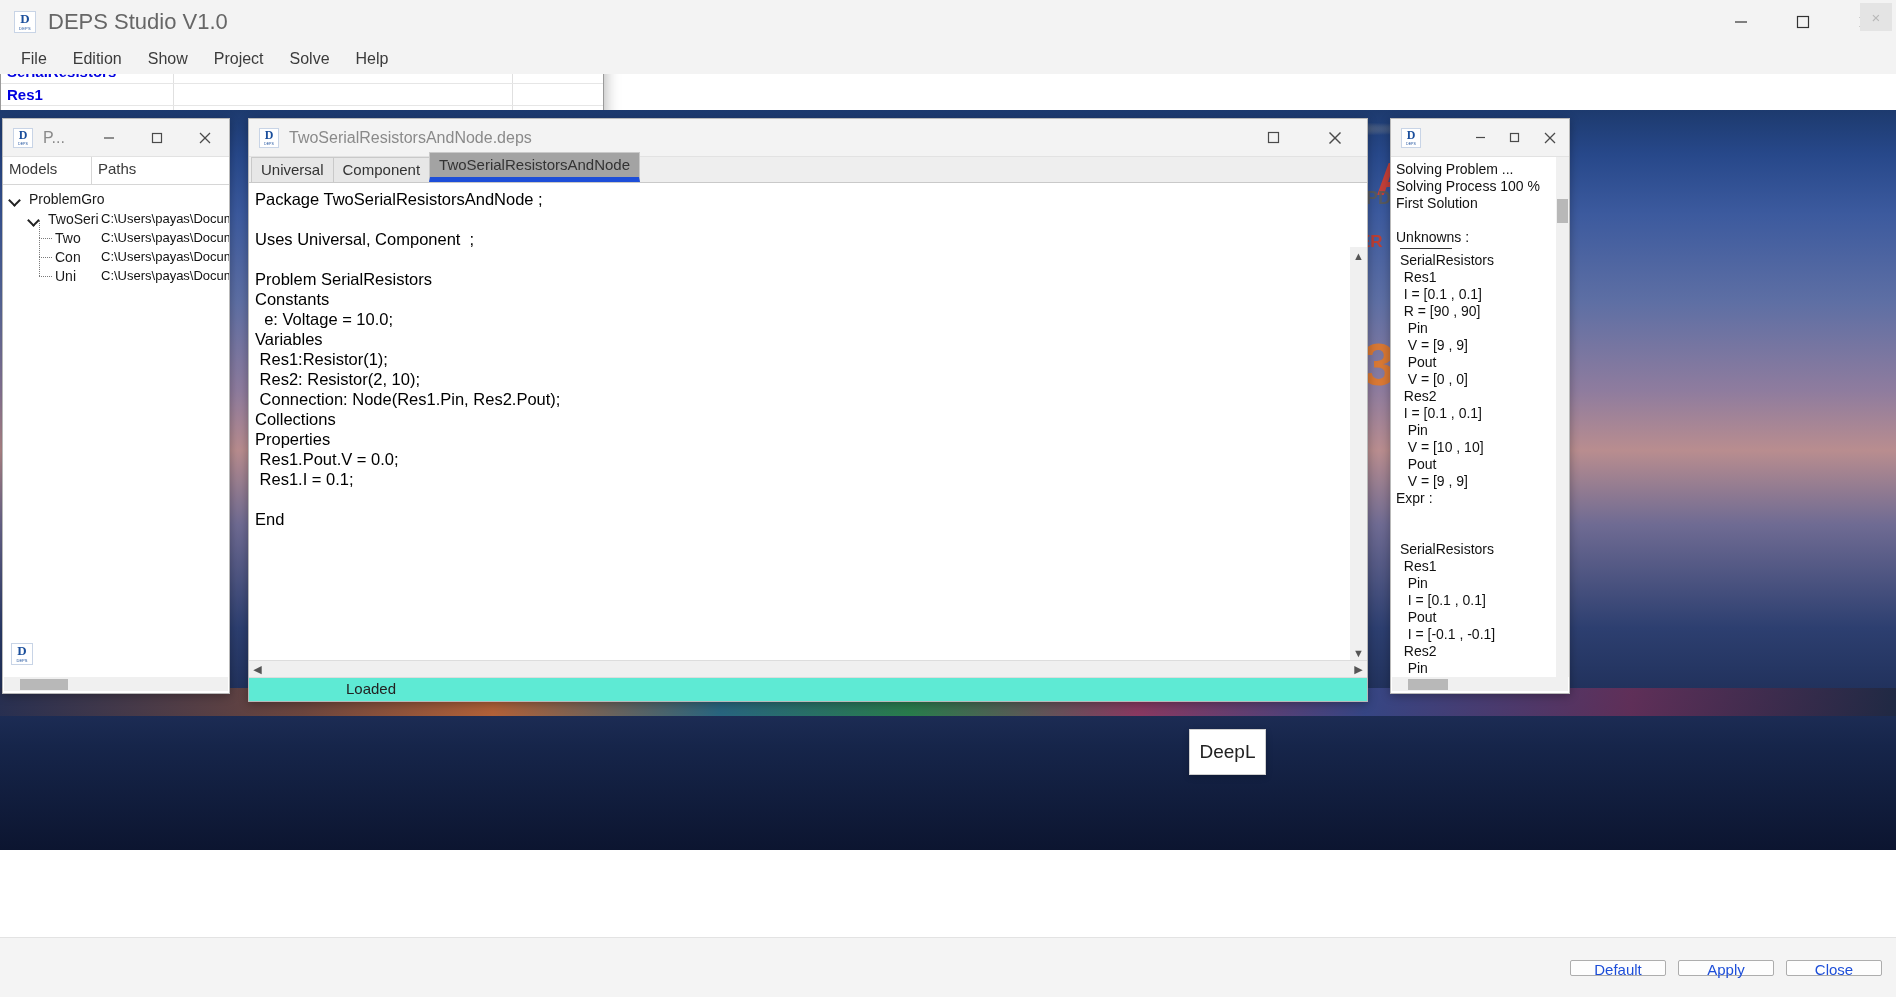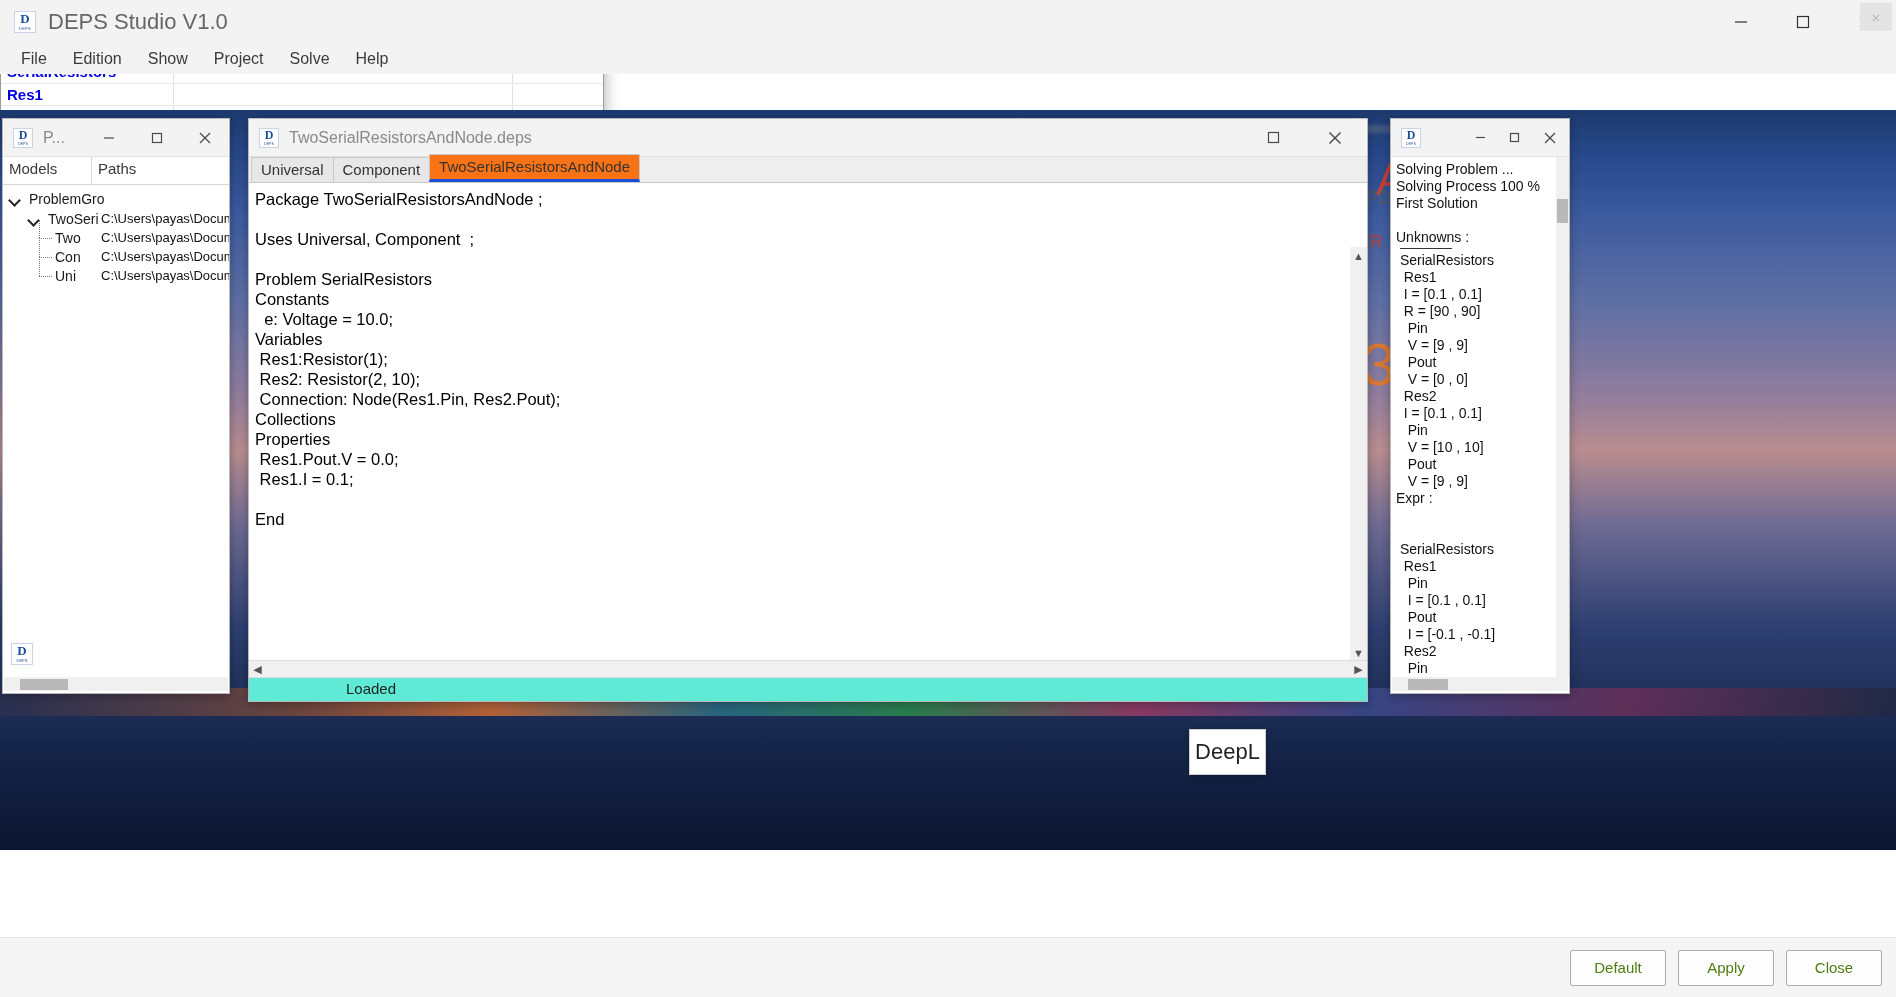--- a/index.html
+++ b/index.html
@@ -145,21 +145,21 @@
   #editwin { left: 248px; top: 118px; width: 1120px; height: 584px; }
   .tabsrow {
     height: 26px; background: #eeeeee; display: flex; align-items: flex-end;
     border-bottom: 1px solid #c9c9c9; padding-left: 2px;
   }
   .tab {
     font-size: 15px; color: #333; padding: 3px 9px 4px 9px;
     background: #e7e7e7; border: 1px solid #c9c9c9; border-bottom: none;
     margin-right: -1px;
   }
-  .tab.active { background: #f97316; border-bottom: 3px solid #1d4ed8; }
+  .tab.active { background: #a3a3a3; border-bottom: 5px solid #1d4ed8; }
   .code {
     position: relative; background: #ffffff; height: 494px; overflow: hidden;
     padding: 6px 0 0 6px;
   }
   .codeline {
     font-size: 16.5px; color: #000; line-height: 20px; height: 20px; white-space: pre;
   }
   .hscroll {
     position: absolute; left: 0; bottom: 24px; width: 100%; height: 17px;
     background: #f0f0f0; border-top: 1px solid #ddd;
@@ -228,22 +228,22 @@
   .sel-cell {
     outline: 1px solid #6a6a6a; outline-offset: -1px;
     box-shadow: inset 0 0 0 1px #8a8a8a;
   }
   .res-footer {
     position: absolute; left: 0; bottom: 0; width: 100%; height: 60px;
     background: #f4f4f4; border-top: 1px solid #e3e3e3;
     display: flex; align-items: center; justify-content: flex-end; padding-right: 14px; gap: 12px;
   }
   .dlgbtn {
-    width: 96px; height: 36px; background: #fdfdfd; border: 1px solid #adadad;
-    font-size: 15px; color: #4d7c0f; border-radius: 2px; text-align: center;
+    width: 96px; height: 16px; background: #fdfdfd; border: 1px solid #adadad;
+    font-size: 15px; color: #1d4ed8; border-radius: 2px; text-align: center;
   }
 
   
   #solvewin { left: 1390px; top: 118px; width: 180px; height: 576px; }
   .solve-out {
     position: relative; height: 520px; overflow: hidden; padding: 4px 0 0 5px;
     background: #ffffff;
   }
   .sline { font-size: 14px; line-height: 17px; height: 17px; color: #111; white-space: pre; }
   .hr-sep { width: 52px; border-top: 1px solid #333; margin: 2px 0 3px 4px; }
@@ -274,26 +274,26 @@
   #errwin .ico .deps { position: absolute; left: 0; bottom: 1px; width: 100%; font-size: 4px; color: #1b4f9c; text-align: center; }
   #errwin .txt { font-size: 16px; color: #4a4a4a; }
 
   
   #deepl {
     position: absolute; left: 1189px; top: 729px; width: 77px; height: 46px;
     background: #ffffff; border: 1px solid #d0d0d0;
     box-shadow: 0 2px 6px rgba(0,0,0,.22);
     display: flex; align-items: center; justify-content: center;
   }
-  #deepl .lbl { font-size: 22px; color: #222; }
+  #deepl .lbl { font-size: 19px; color: #222; }
 
   
   .bg-letter {
     position: absolute; font-family: "Liberation Sans", sans-serif;
-    font-weight: normal; color: rgba(220,60,40,.85);
+    font-weight: bold; color: rgba(220,60,40,.85);
   }
 </style>
 </head>
 <body>
 
 <div id="root">
 
   <div class="wallpaper"></div>
   <div class="wall-sun"></div>
   <div class="wall-taskbar"></div>

